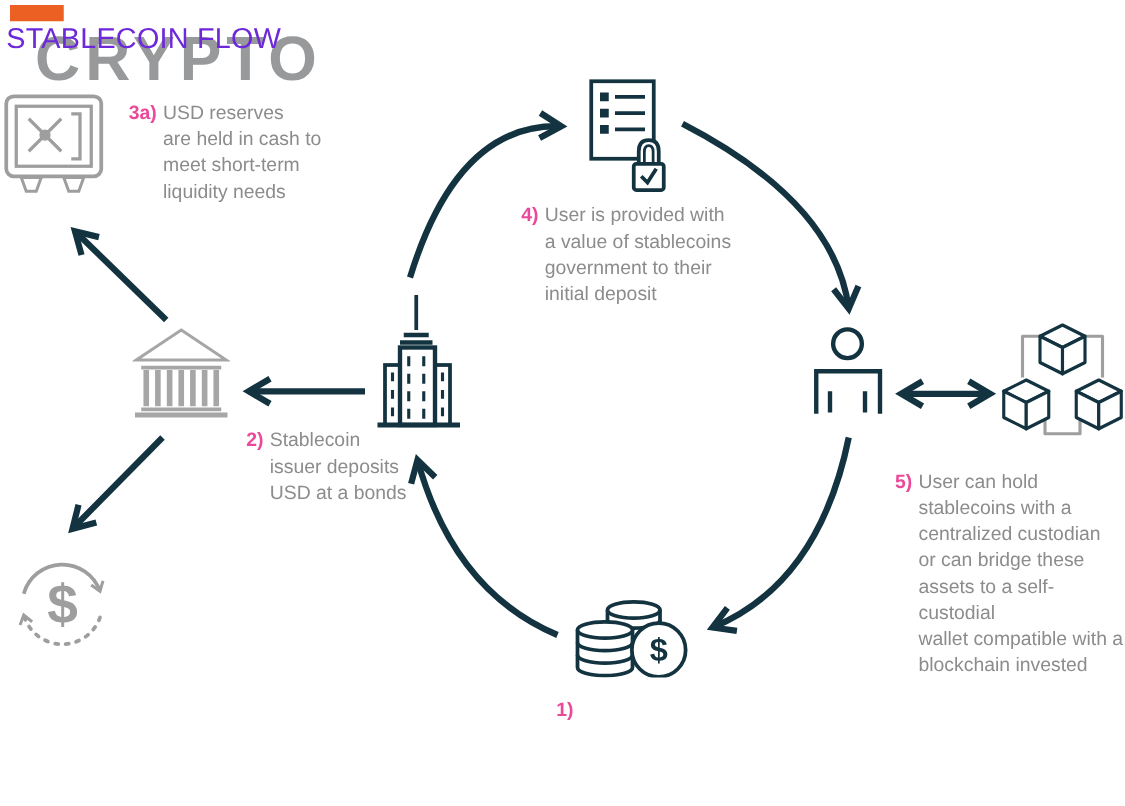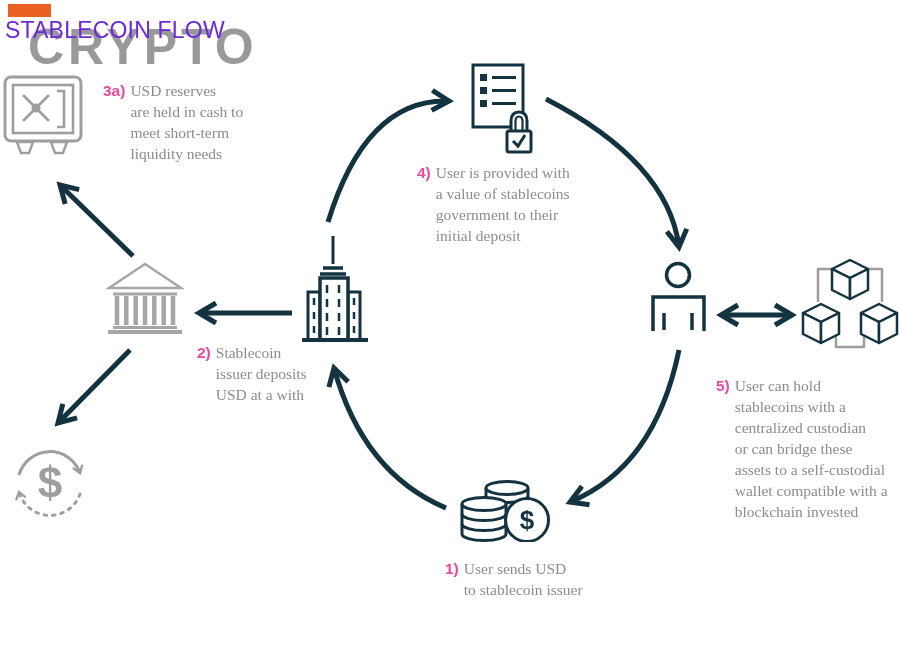--- a/index.html
+++ b/index.html
@@ -8,21 +8,21 @@
   .accent-bar{position:absolute;left:8px;top:4px;width:43px;height:13px;background:#ED6024;}
   .watermark{position:absolute;left:28px;top:18px;font-size:50px;font-weight:800;
              letter-spacing:4px;color:#97999B;z-index:1;}
   .page-title{position:absolute;left:5px;top:17px;font-size:23px;font-weight:400;
               letter-spacing:0.2px;color:#6d28d9;z-index:2;}
   .icon{position:absolute;}
   .arrows{position:absolute;left:0;top:0;z-index:3;}
   .step{position:absolute;display:flex;align-items:flex-start;z-index:4;
         font-size:15.5px;line-height:21px;color:#8C8C8C;}
   .step .num{font-weight:700;color:#ec4899;margin-right:5px;white-space:nowrap;}
-  .step .body{white-space:pre-line;font-family:Liberation Serif, serif;}
+  .step .body{white-space:pre-line;}
 </style>
 </head>
 <body>
 
 <div class="canvas">
 
   <div class="accent-bar"></div>
   <div class="watermark">CRYPTO</div>
   <div class="page-title">STABLECOIN FLOW</div>
 
@@ -177,21 +177,21 @@
     <div class="body">USD reserves
 are held in cash to
 meet short-term
 liquidity needs</div>
   </div>
 
   <div class="step" style="left:197px;top:342px;">
     <span class="num">2)</span>
     <div class="body">Stablecoin
 issuer deposits
-USD at a with</div>
+USD at a bonds</div>
   </div>
 
 
   <div class="step" style="left:417px;top:162px;">
     <span class="num">4)</span>
     <div class="body">User is provided with
 a value of stablecoins
 government to their
 initial deposit</div>
   </div>
@@ -202,17 +202,15 @@
 stablecoins with a
 centralized custodian
 or can bridge these
 assets to a self-custodial
 wallet compatible with a
 blockchain invested</div>
   </div>
 
   <div class="step" style="left:445px;top:558px;">
     <span class="num">1)</span>
-    <div class="body">User sends USD
-to stablecoin issuer</div>
   </div>
 
 </div>
 
 </body></html>

